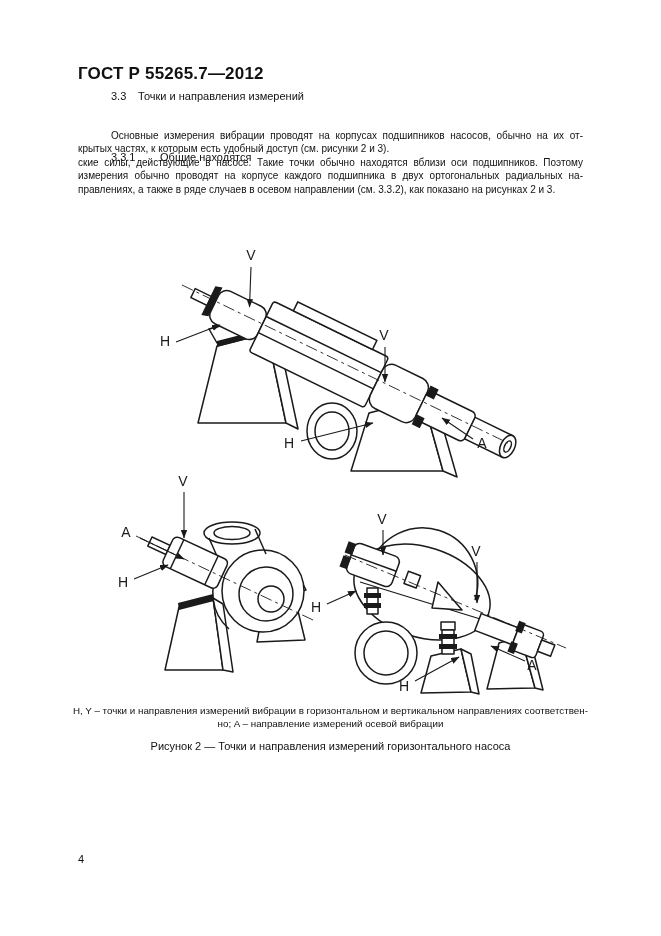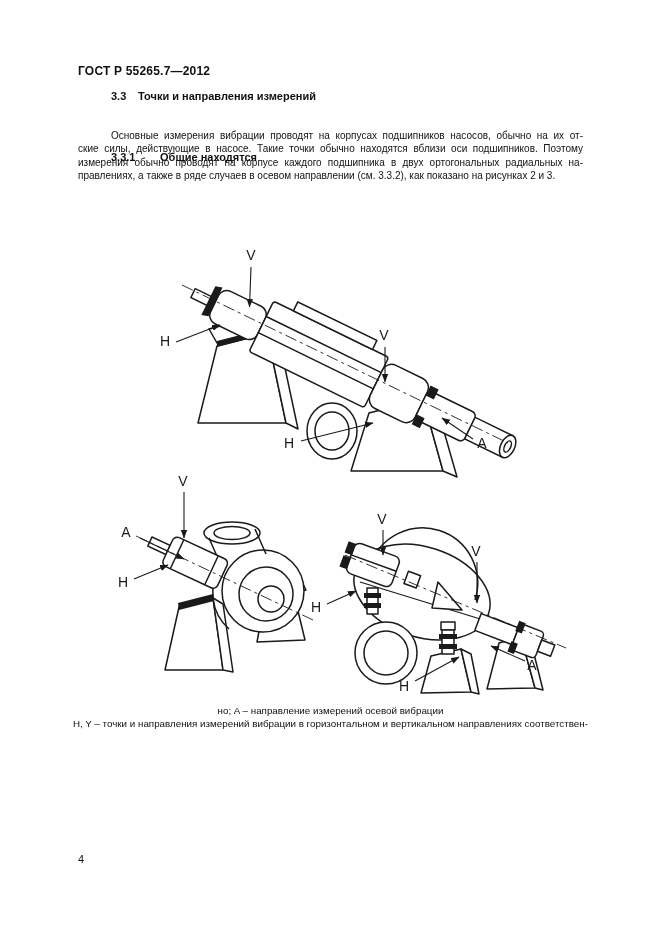--- a/index.html
+++ b/index.html
@@ -4,24 +4,24 @@
 <style>
   html,body { margin:0; padding:0; background:#e8e8e8; }
   .page {
     position:relative; width:661px; height:936px; margin:0 auto;
     background:#ffffff; color:#111;
     font-family:"Liberation Sans", sans-serif;
     overflow:hidden;
   }
   .doc-header {
     position:absolute; top:64px; left:78px;
-    font-size:12px; font-weight:bold; letter-spacing:.2px;
+    font-size:17px; font-weight:bold; letter-spacing:.2px;
   }
   .heading {
-    position:absolute; left:111px; font-size:11px; font-weight:bold;
+    position:absolute; left:111px; font-size:11px; font-weight:normal;
   }
   .heading.h1 { top:90px; }
   .heading.h2 { top:111px; }
   .hnum { display:inline-block; }
   .h1 .hnum { width:24px; }
   .h2 .hnum { width:46px;margin-top:40px; }
   .bodytext {
     position:absolute; top:129px; left:78px; width:505px;
     font-size:10px; line-height:13.4px;
   }
@@ -56,20 +56,21 @@
   </div>
 
   <div class="heading h2">
     <span class="hnum">3.3.1</span>
     <span class="htitle">Общие находятся</span>
   </div>
 
   <div class="bodytext">
     <div class="para">
         <div class="tline tindent">Основные измерения вибрации проводят на корпусах подшипников насосов, обычно на их от-</div>
+        <div class="tline tlast">крытых частях, к которым есть удобный доступ (см. рисунки 2 и 3).</div>
       </div>
     <div class="para">
         <div class="tline">ские силы, действующие в насосе. Такие точки обычно находятся вблизи оси подшипников. Поэтому</div>
         <div class="tline">измерения обычно проводят на корпусе каждого подшипника в двух ортогональных радиальных на-</div>
         <div class="tline tlast">правлениях, а также в ряде случаев в осевом направлении (см. 3.3.2), как показано на рисунках 2 и 3.</div>
       </div>
   </div>
 
   <svg class="fig" style="left:70px; top:245px;" width="520" height="235" viewBox="0 0 520 235">
     <defs>
@@ -206,20 +207,21 @@
       <line x1="345" y1="211" x2="389" y2="187" marker-end="url(#ah2)"></line>
     </g>
     <text x="312" y="54" text-anchor="middle">V</text>
     <text x="406" y="86" text-anchor="middle">V</text>
     <text x="246" y="142" text-anchor="middle">H</text>
     <text x="462" y="200" text-anchor="middle">A</text>
     <text x="334" y="221" text-anchor="middle">H</text>
   </svg>
 
   <div class="legend">
+    <div>H, Y – точки и направления измерений вибрации в горизонтальном и вертикальном направлениях соответствен-</div>
     <div>но; A – направление измерений осевой вибрации</div>
-    <div>H, Y – точки и направления измерений вибрации в горизонтальном и вертикальном направлениях соответствен-</div>
-  </div>
-
+  </div>
+
+  <div class="figcaption">Рисунок 2 — Точки и направления измерений горизонтального насоса</div>
 
   <div class="pagenum">4</div>
 
 </div>
 
 </body></html>

